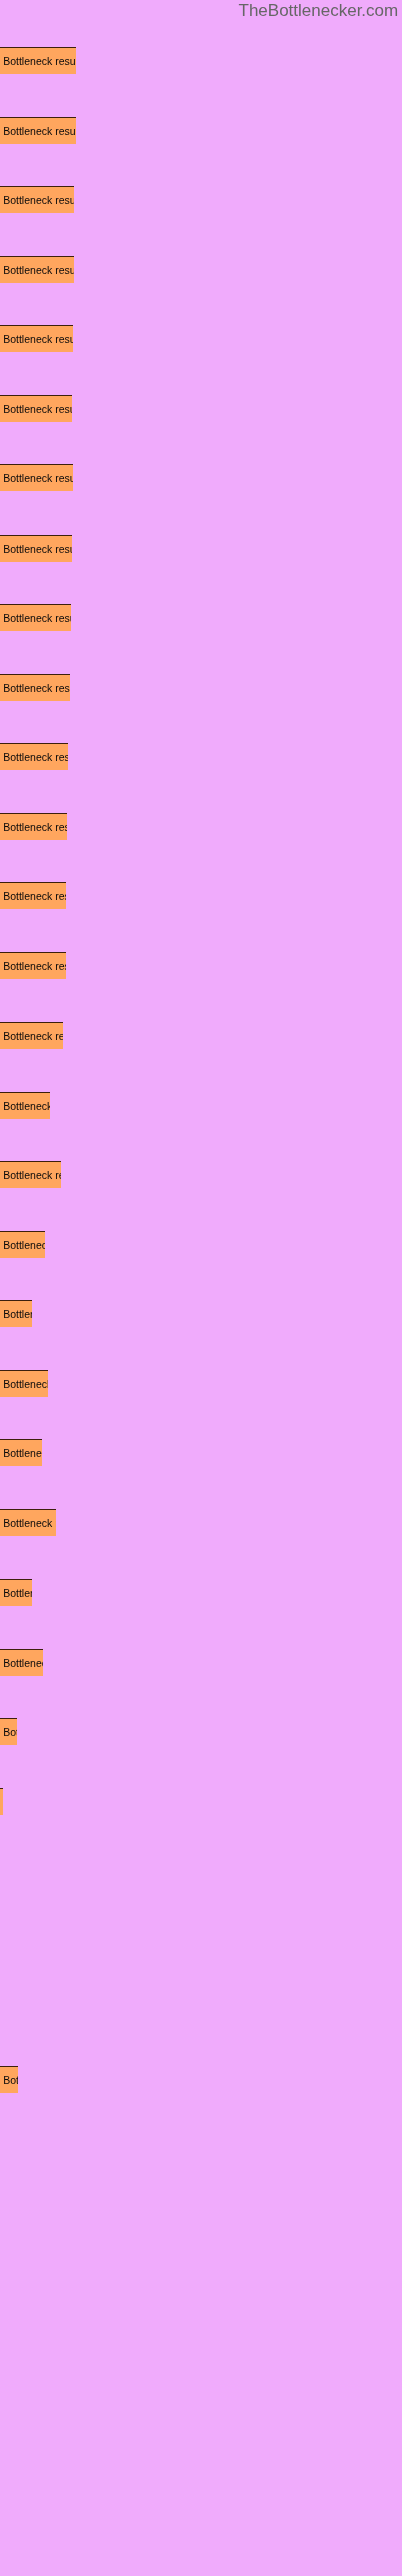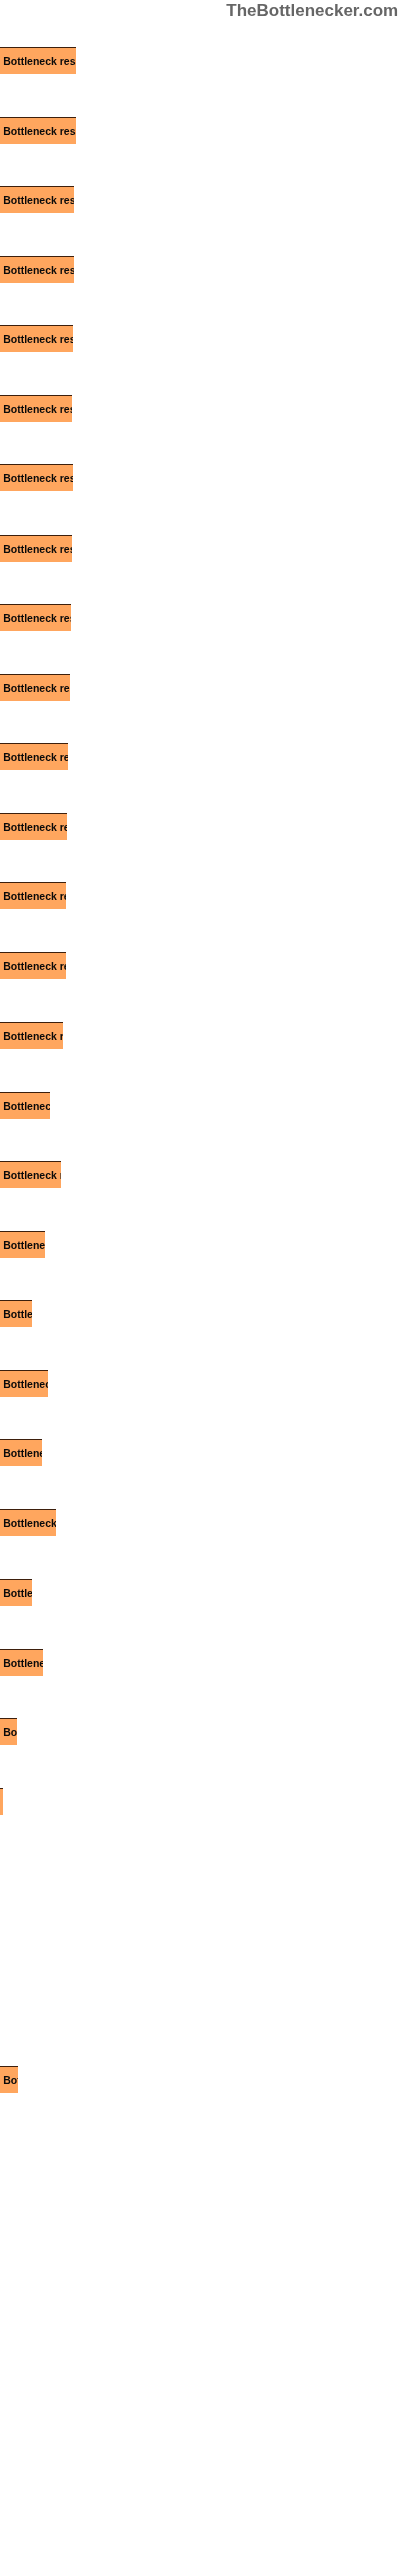--- a/index.html
+++ b/index.html
@@ -11,22 +11,21 @@
     width: 403px;
     height: 2576px;
     position: relative;
     overflow: hidden;
     font-family: "Liberation Sans", sans-serif;
   }
 
   #chart-root {
     position: absolute;
     inset: 0;
-    background: #ffffff;
-    font-weight: bold;
+    background: #f0abfc;
   }
 
   #chart-title {
     position: absolute;
     top: 0px;
     left: 0px;
     width: 403px;
     text-align: right;
     padding-right: 4.8px;
     box-sizing: border-box;

